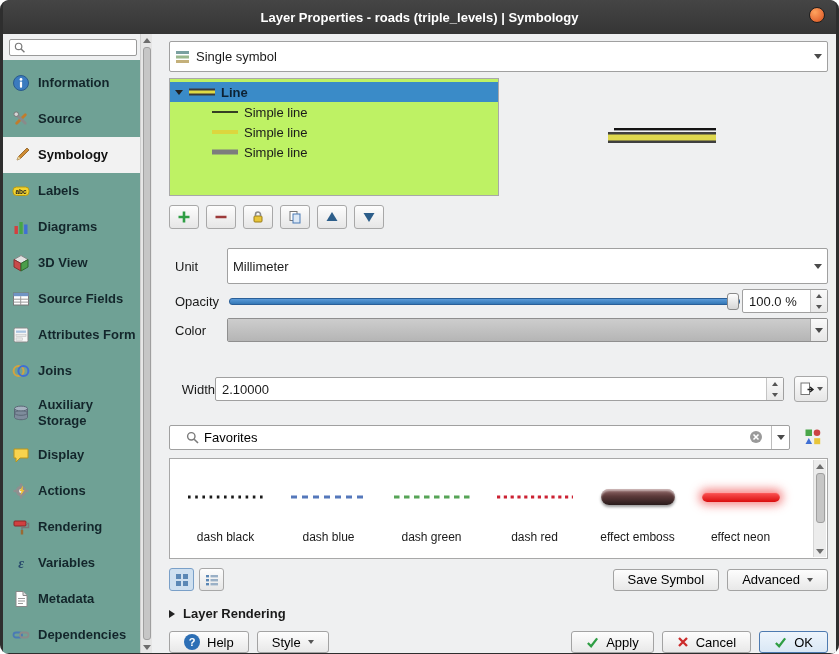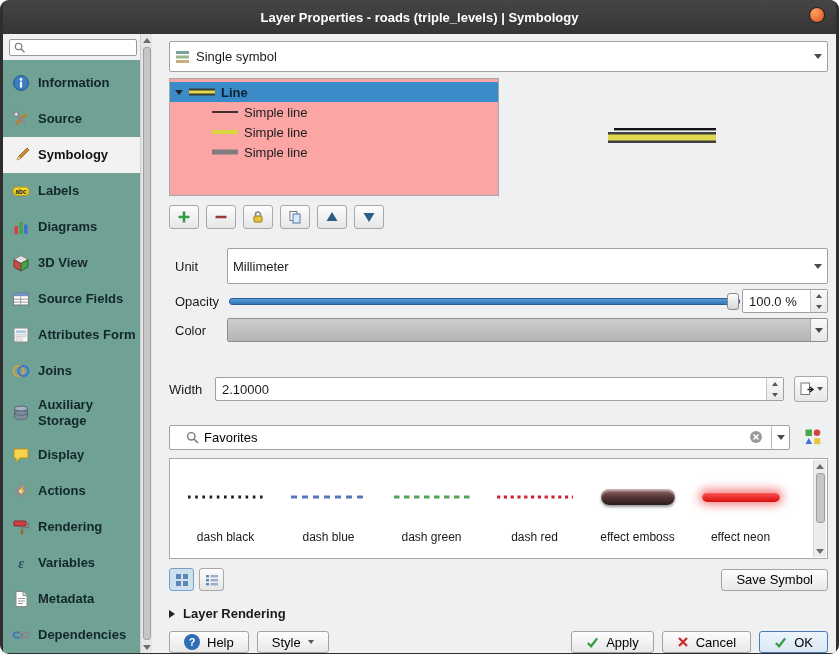--- a/index.html
+++ b/index.html
@@ -38,21 +38,21 @@
   .tri-down  { width:0; height:0; border-left:4px solid transparent; border-right:4px solid transparent; border-top:5px solid #6d6d6d; }
 
   
   .main { flex:1; padding:7px 8px 0 8px; display:flex; flex-direction:column; overflow:hidden; }
 
   .combo { height:36px; background:#fff; border:1px solid #a0a0a0; border-radius:2px;
            display:flex; align-items:center; padding:0 5px; gap:6px; cursor:pointer; }
   .combo-arrow { margin-left:auto; width:0; height:0; border-left:4px solid transparent; border-right:4px solid transparent; border-top:5px solid #4a4a4a; }
 
   .symbol-top { display:flex; margin-top:6px; }
-  .symbol-tree { width:330px; height:118px; background:#fca5a5; border:1px solid #a8a8a8; padding-top:3px; }
+  .symbol-tree { width:330px; height:118px; background:#bef264; border:1px solid #a8a8a8; padding-top:3px; }
   .tree-row { height:20px; display:flex; align-items:center; gap:6px; padding-left:5px; font-size:13px; cursor:pointer; }
   .tree-row.selected { background:var(--selection-blue,#3a8bc8); font-weight:bold; color:#0d2233; }
   .tree-row.child { padding-left:42px; }
   .expander { width:0; height:0; border-left:4px solid transparent; border-right:4px solid transparent; border-top:5px solid #222; }
   .preview-area { flex:1; display:flex; align-items:center; justify-content:center; }
 
   .layer-toolbar { display:flex; gap:7px; margin-top:9px; }
   .tool-btn { width:30px; height:24px; border:1px solid #a8a8a8; border-radius:3px;
               background:linear-gradient(#fdfdfd,#e6e6e6); display:flex; align-items:center; justify-content:center; cursor:pointer; }
 
@@ -72,21 +72,21 @@
   .spin-arrows { width:17px; border-left:1px solid #c4c4c4; display:flex; flex-direction:column; background:linear-gradient(#fafafa,#e9e9e9); }
   .spin-arrows > div { flex:1; display:flex; align-items:center; justify-content:center; cursor:pointer; }
   .tri-up-s   { width:0; height:0; border-left:3.5px solid transparent; border-right:3.5px solid transparent; border-bottom:4.5px solid #555; }
   .tri-down-s { width:0; height:0; border-left:3.5px solid transparent; border-right:3.5px solid transparent; border-top:4.5px solid #555; }
 
   .color-btn { flex:1; height:24px; border:1px solid #8f8f8f; border-radius:2px; display:flex; overflow:hidden; cursor:pointer; }
   .color-fill { flex:1; background:linear-gradient(#cdcdcd, var(--color-button-fill,#b5b5b5)); }
   .color-arrow { width:17px; border-left:1px solid #a8a8a8; background:linear-gradient(#fafafa,#e6e6e6);
                  display:flex; align-items:center; justify-content:center; }
 
-  .width-row { display:flex; align-items:center; margin-top:34px; }
+  .width-row { display:flex; align-items:center; margin-top:34px;text-align:right; }
   .width-label { width:46px; }
   .dd-btn { width:34px; height:26px; margin-left:10px; border:1px solid #a8a8a8; border-radius:3px;
             background:linear-gradient(#fdfdfd,#e6e6e6); display:flex; align-items:center; justify-content:center; gap:2px; cursor:pointer; }
 
   .fav-row { display:flex; align-items:center; margin-top:22px; }
   .fav-search { flex:1; height:25px; background:#fff; border:1px solid #a0a0a0; border-radius:2px;
                 display:flex; align-items:center; padding-left:16px; gap:5px; }
   .fav-search input { border:none; outline:none; flex:1; font-size:13px; background:transparent; }
   .fav-clear { display:flex; align-items:center; margin-right:3px; cursor:pointer; }
   .fav-arrow { width:18px; align-self:stretch; border-left:1px solid #bdbdbd; display:flex; align-items:center; justify-content:center; cursor:pointer; }
@@ -585,20 +585,24 @@
               <rect x="1" y="6" width="3" height="2.4" fill="#5b87b5"></rect>
               <rect x="5.5" y="6" width="7.5" height="2.4" fill="#9ab0c6"></rect>
               <rect x="1" y="10" width="3" height="2.4" fill="#5b87b5"></rect>
               <rect x="5.5" y="10" width="7.5" height="2.4" fill="#9ab0c6"></rect>
             </svg>
         </div>
         <span class="spacer"></span>
         <button class="btn">
           <span>Save Symbol</span>
         </button>
+        <button class="btn" style="margin-left:8px;">
+          <span>Advanced</span>
+          <span class="tri-down-s"></span>
+        </button>
       </div>
 
       <div class="layer-rendering">
         <span class="tri-right"></span>
         <span>Layer Rendering</span>
       </div>
 
       <div class="dialog-footer">
         <button class="btn">
           <span class="help-q">?</span>

